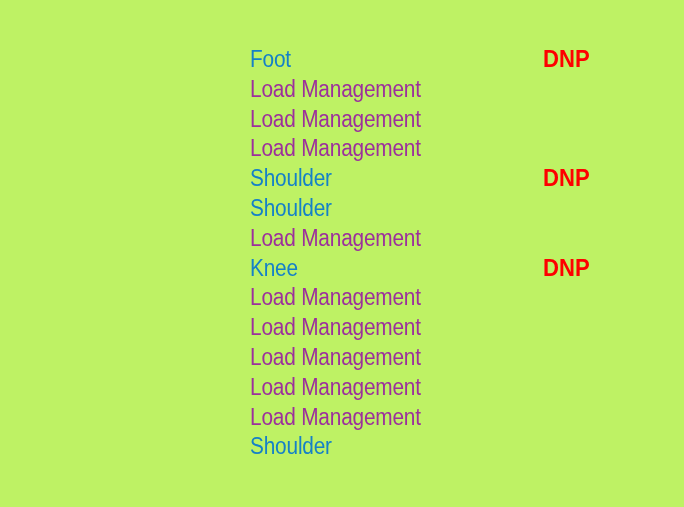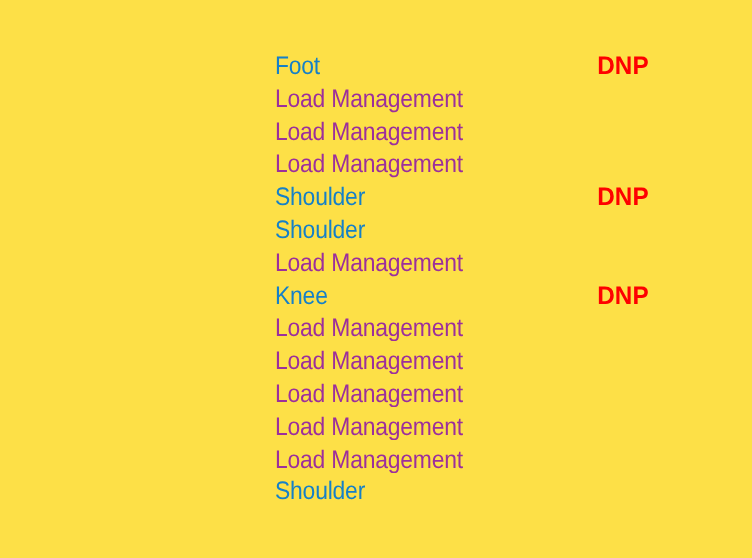--- a/index.html
+++ b/index.html
@@ -6,21 +6,21 @@
   html, body {
     margin: 0;
     padding: 0;
     background: #000000;
   }
 
   #screen {
     position: relative;
     width: 684px;
     height: 507px;
-    background: #fde047;
+    background: #bef264;
     overflow: hidden;
     font-family: "Liberation Sans", "DejaVu Sans", sans-serif;
     -webkit-font-smoothing: antialiased;
   }
 
   
   #injury-list {
     position: absolute;
     left: 0;
     top: 0;

